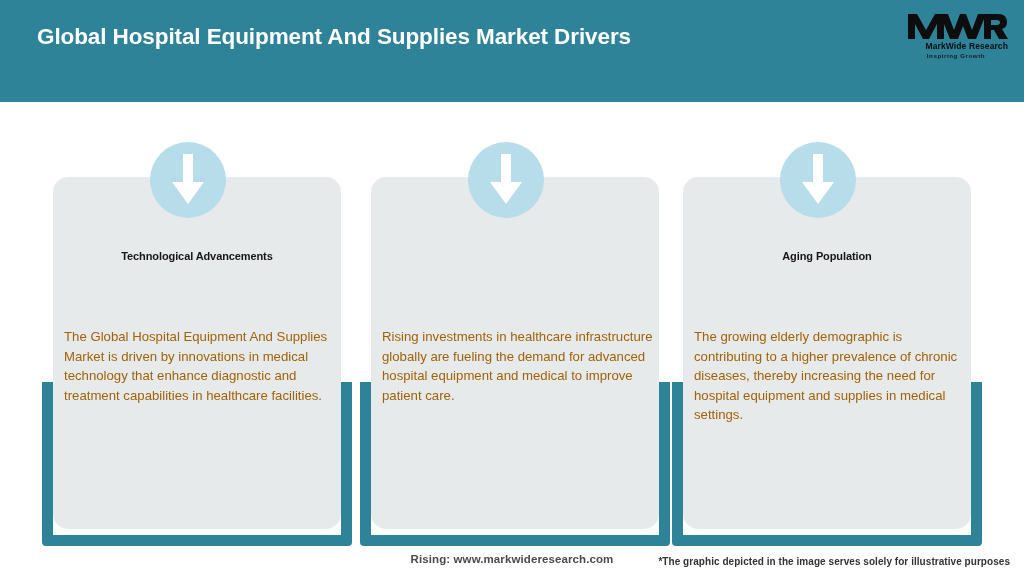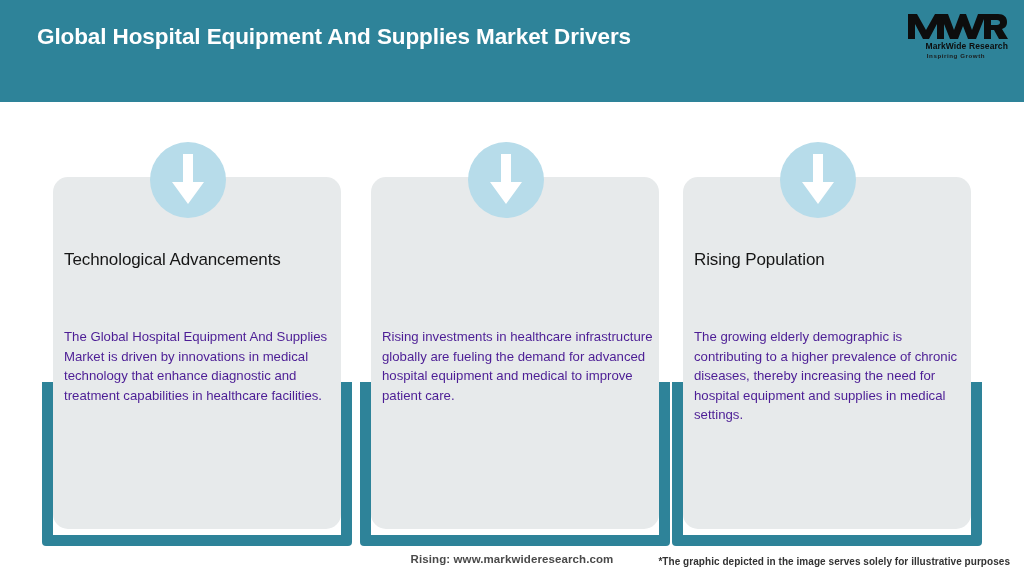--- a/index.html
+++ b/index.html
@@ -135,35 +135,36 @@
     left: 20px;
     top: 12px;
   }
 
   
   .card-heading {
     position: absolute;
     left: 22px;
     top: 150px;
     width: 266px;
-    font-size: 17px;
-    font-weight: normal;
+    text-align: center;
+    font-size: 11px;
+    font-weight: bold;
     line-height: 1.28;
     color: #161616;
     letter-spacing: -0.1px;
     font-family: "Liberation Sans", sans-serif;
   }
   .card-body {
     position: absolute;
     left: 22px;
     top: 228px;
     width: 272px;
     font-size: 13.2px;
     line-height: 1.48;
-    color: #4c1d95;
+    color: #a16207;
     text-align: left;
     font-family: "Liberation Sans", sans-serif;
   }
 
   
   .footer-source {
     position: absolute;
     left: 0;
     top: 553px;
     width: 1024px;
@@ -235,20 +236,20 @@
   <div class="card card-3">
     <div class="card-frame">
       <div class="card-frame-inner"></div>
     </div>
     <div class="card-panel"></div>
     <div class="card-badge">
       <svg width="36" height="52" viewBox="0 0 36 52">
         <path d="M13 0 L23 0 L23 28 L34 28 L18 50 L2 28 L13 28 Z" fill="#ffffff"></path>
       </svg>
     </div>
-    <div class="card-heading">Rising Population</div>
+    <div class="card-heading">Aging Population</div>
     <div class="card-body">The growing elderly demographic is contributing to a higher prevalence of chronic diseases, thereby increasing the need for hospital equipment and supplies in medical settings.</div>
   </div>
 
 </div>
 
 <div class="footer-source">Rising: www.markwideresearch.com</div>
 <div class="footer-note">*The graphic depicted in the image serves solely for illustrative purposes</div>
 
 </body></html>

